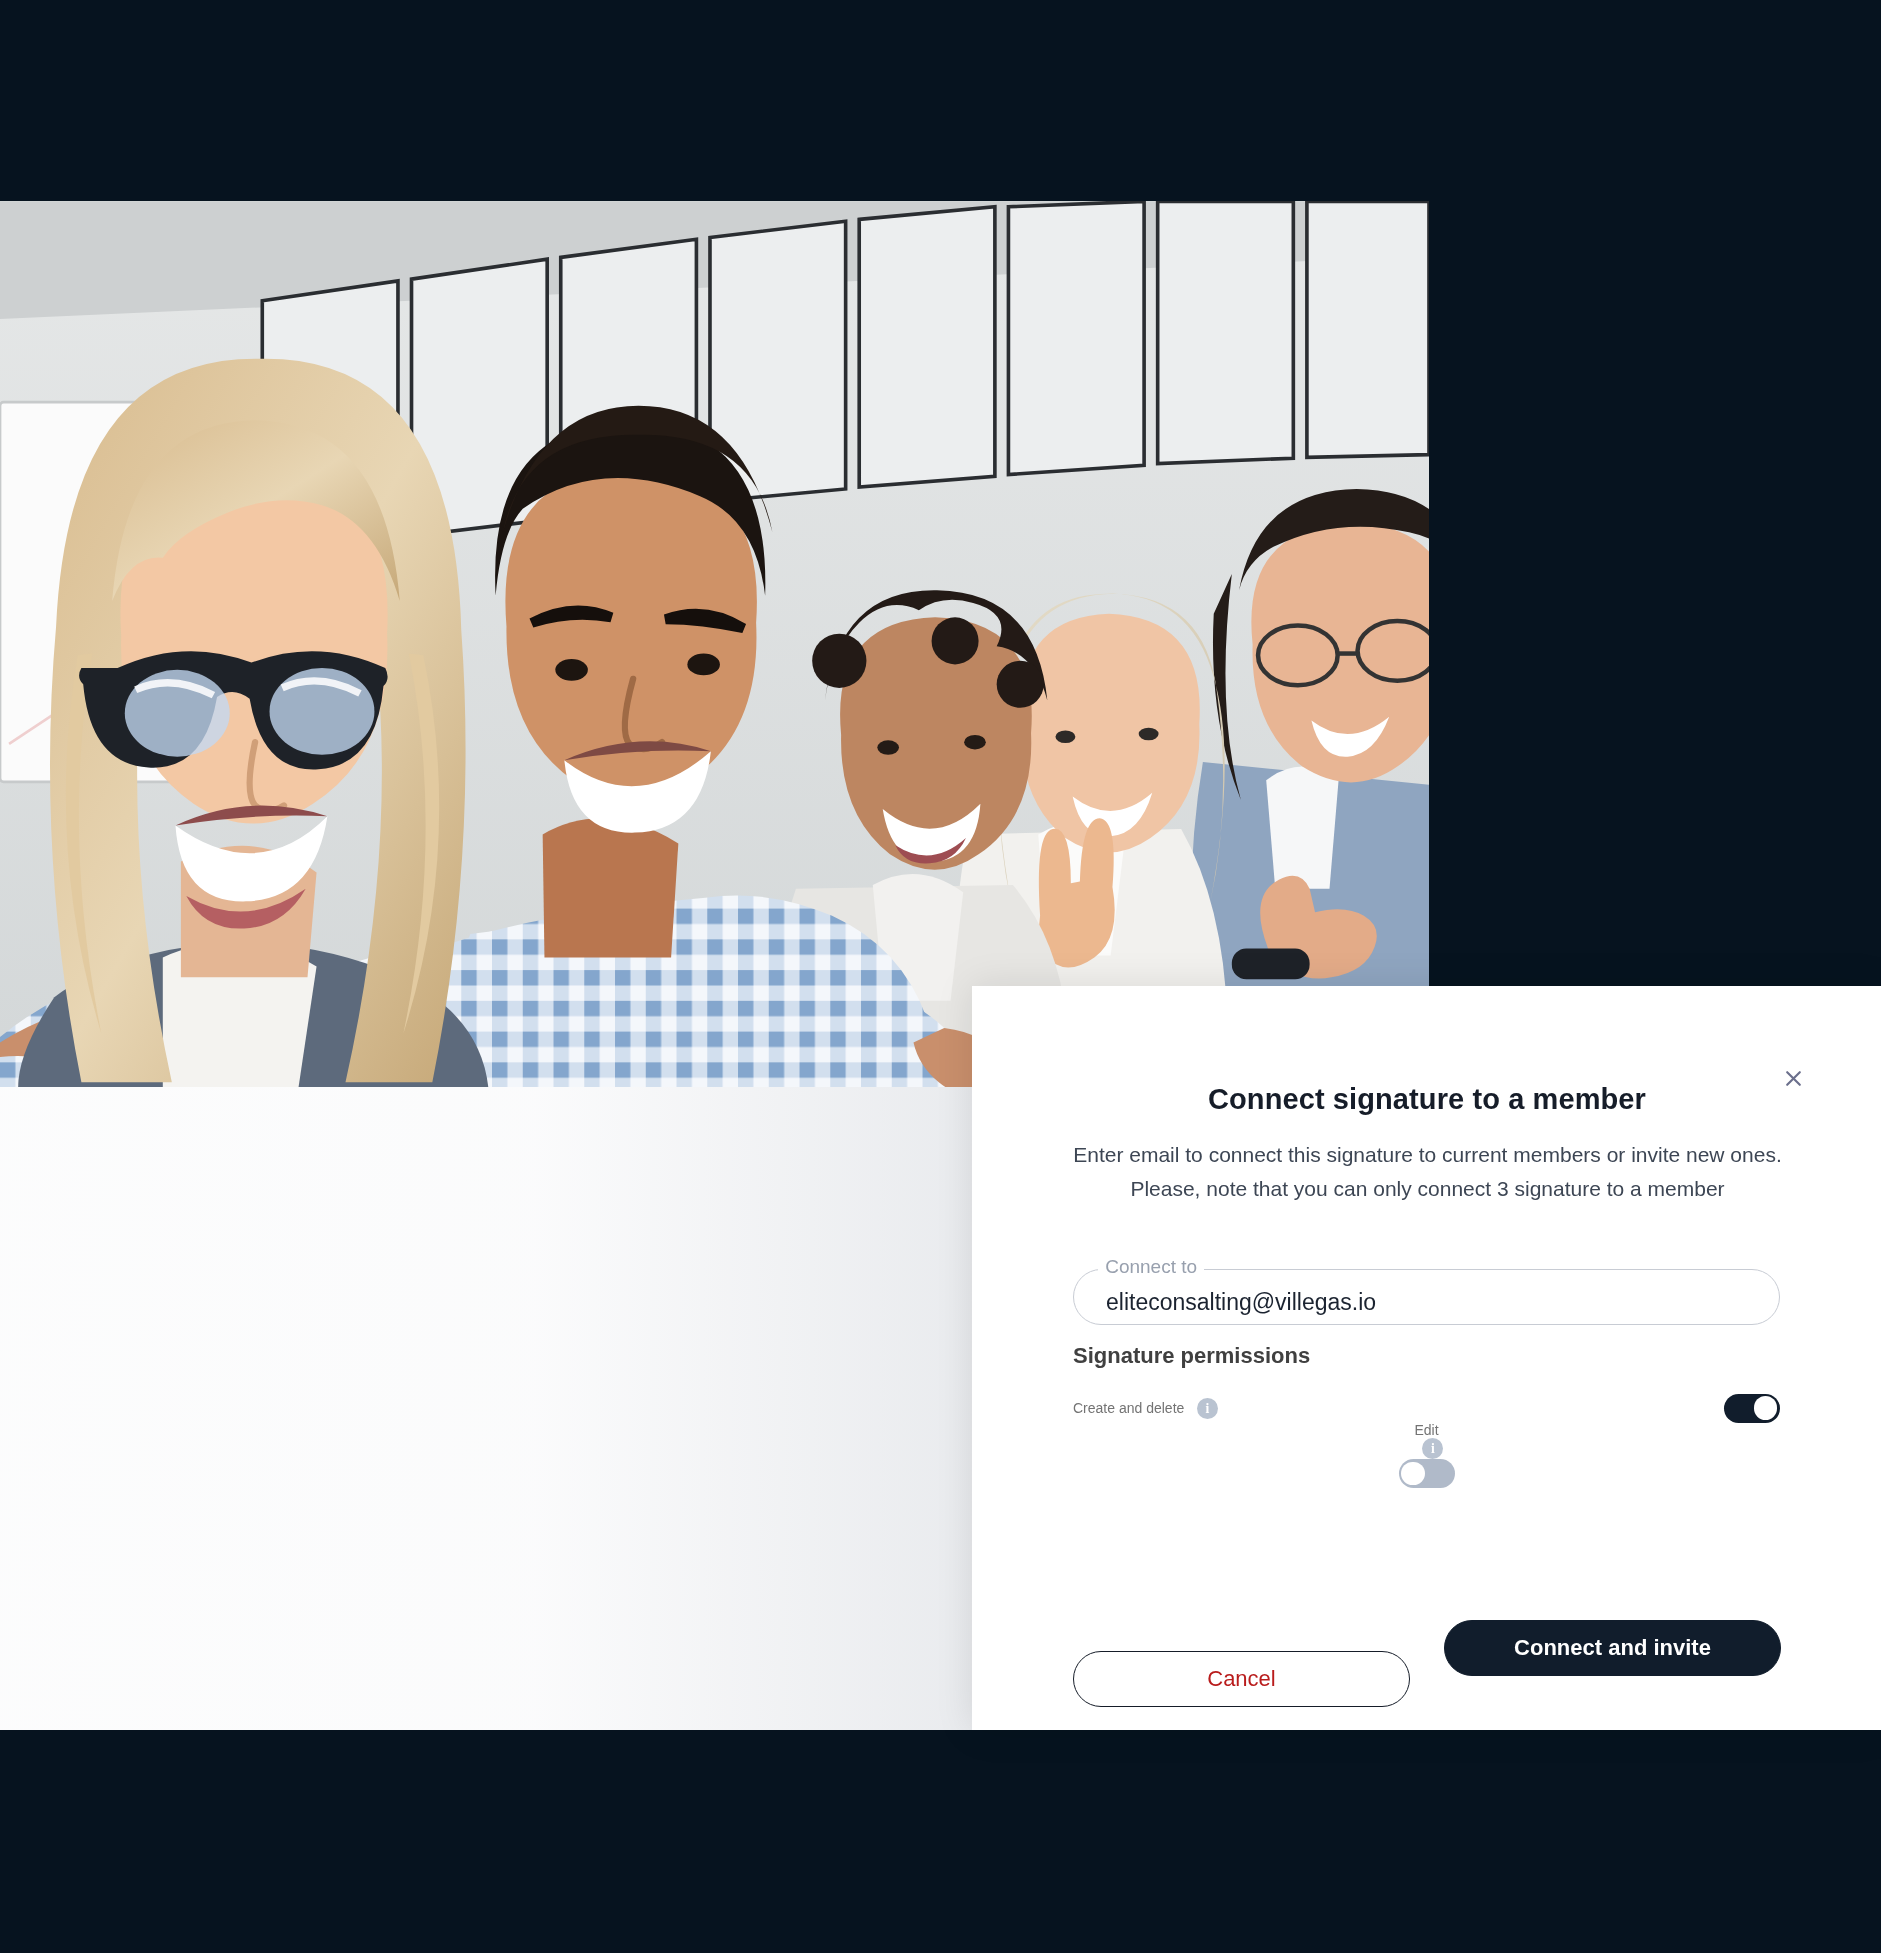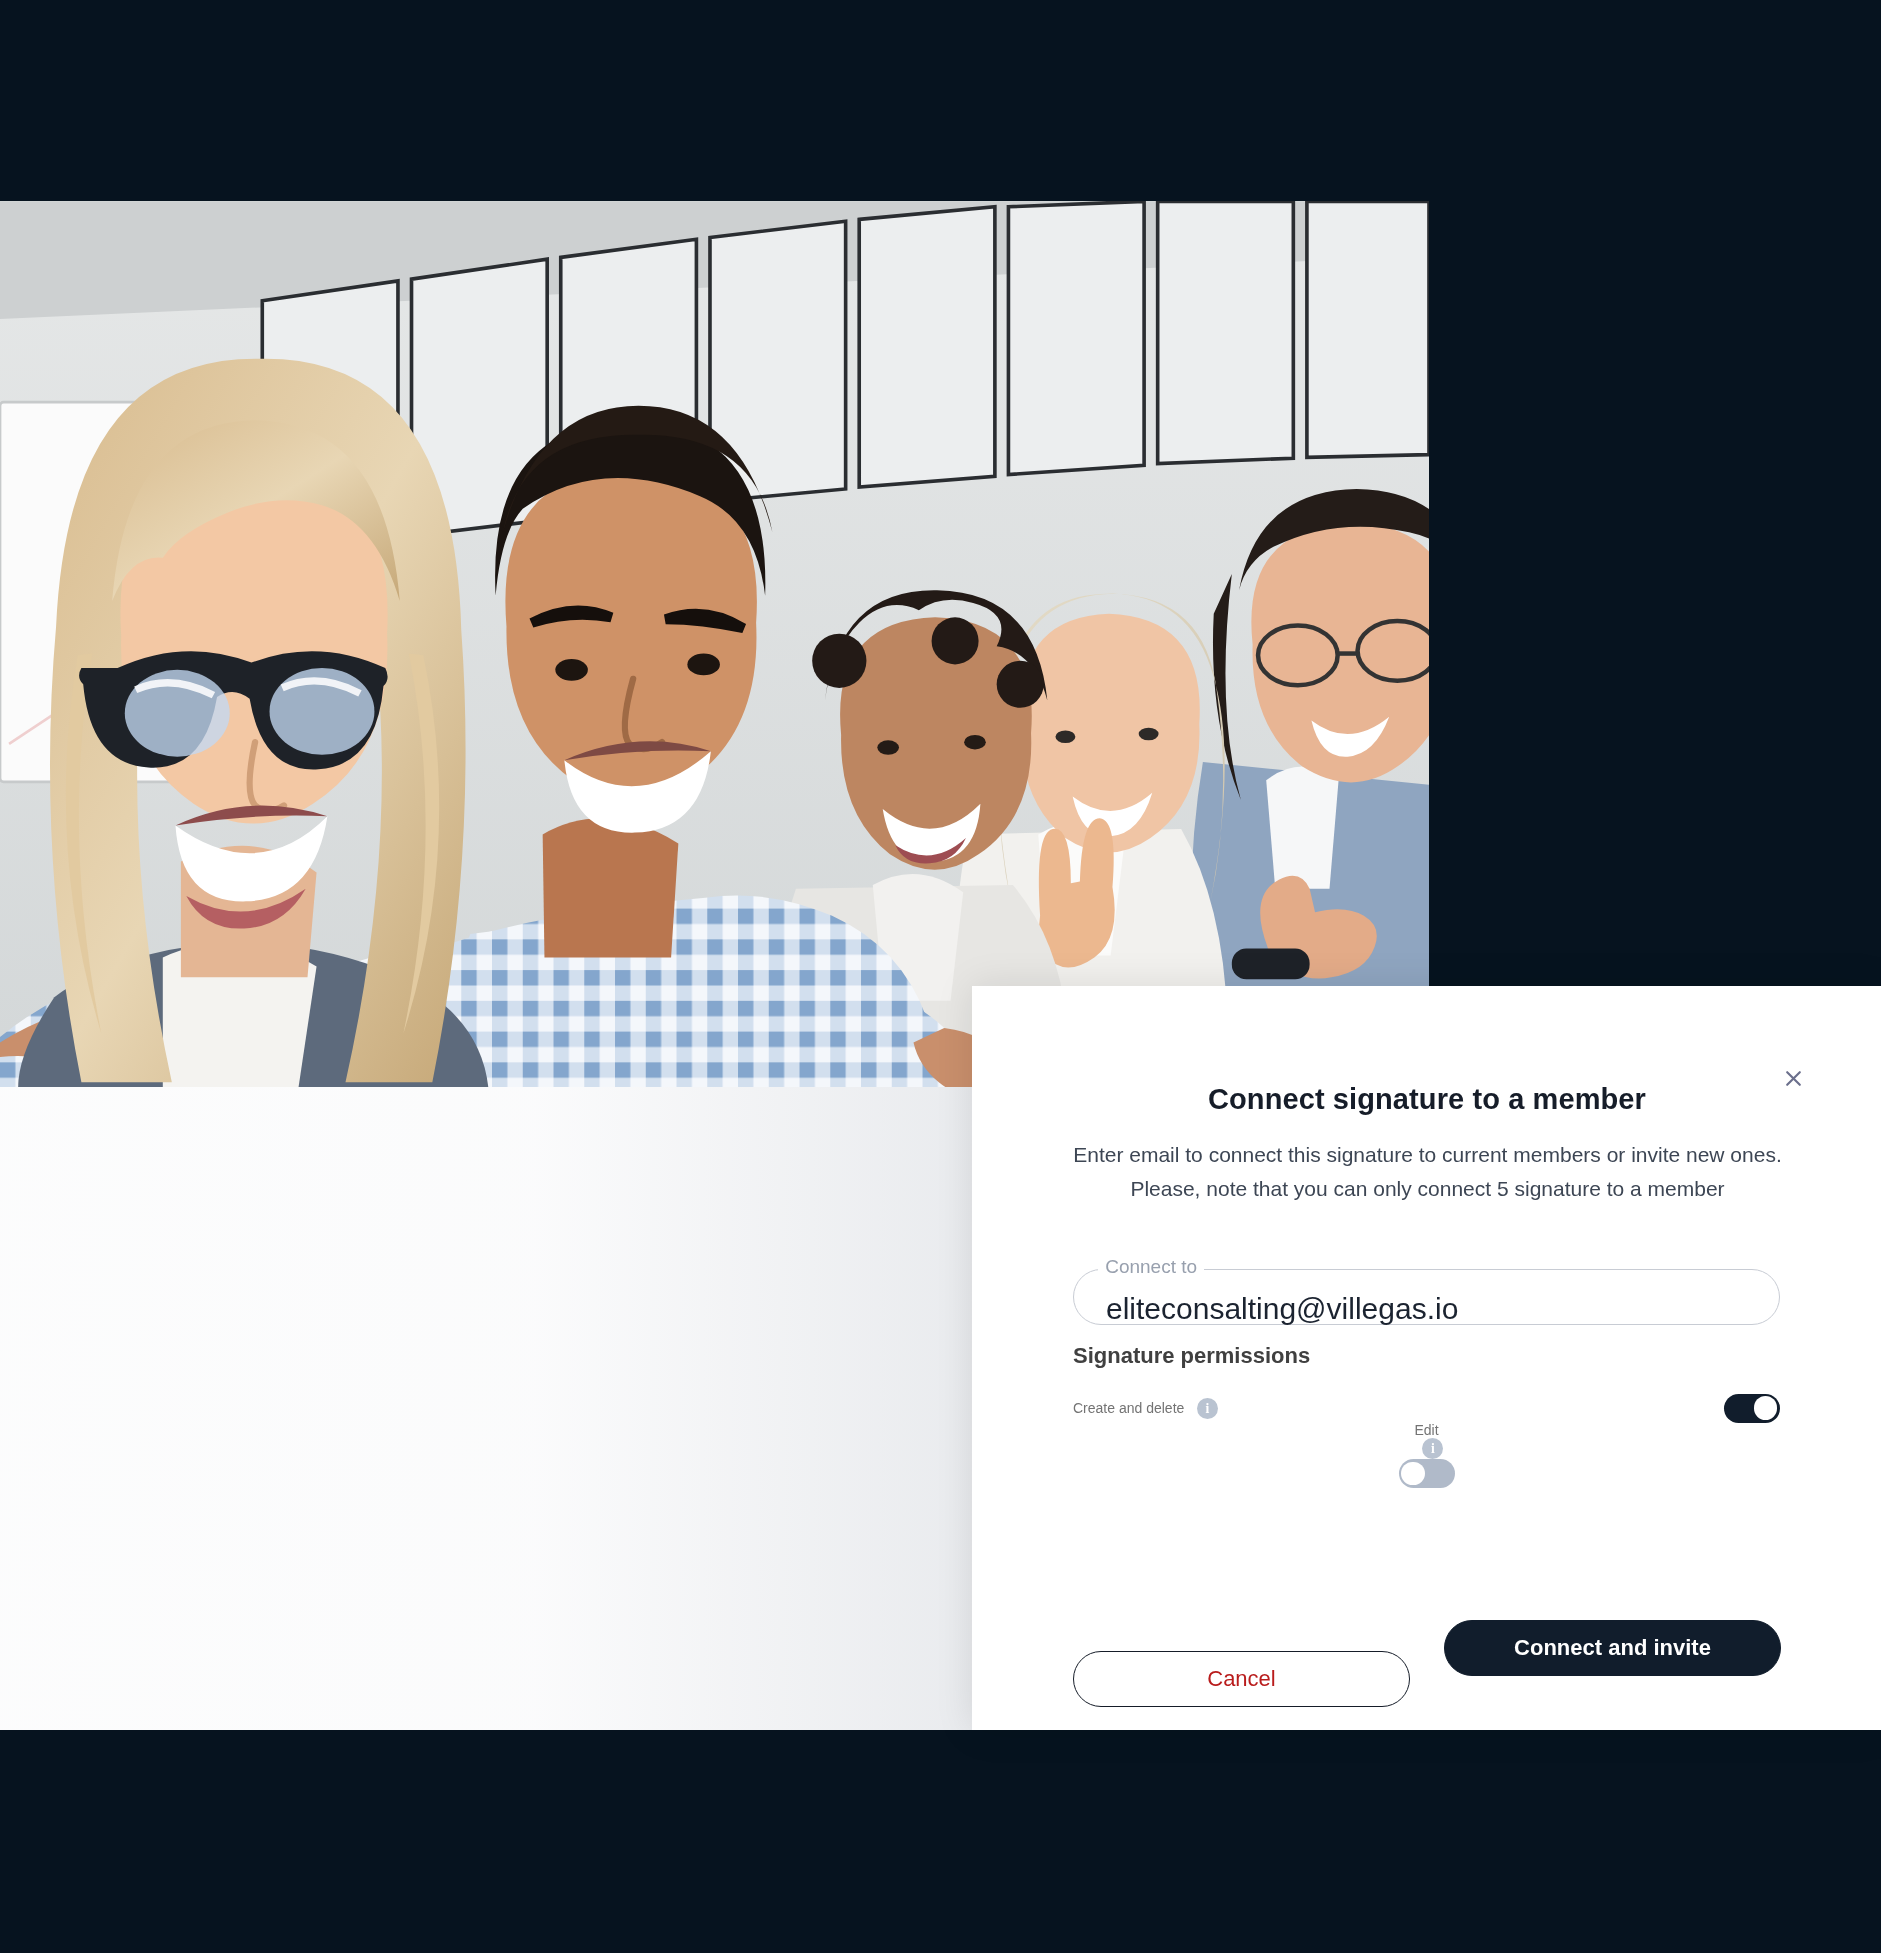--- a/index.html
+++ b/index.html
@@ -121,24 +121,24 @@
     top: -11.8px;
     padding: 0 7.2px;
     background: #ffffff;
     font-size: 19px;
     color: #98a0ae;
     line-height: 1;
   }
   #field-value {
     position: absolute;
     left: 33px;
-    top: 12px;
+    top: 5px;
     height: 56px;
     line-height: 56px;
-    font-size: 30px;
+    font-size: 23px;
     color: #1b2330;
     border: none;
     outline: none;
     background: transparent;
     width: 642px;
     font-family: "Liberation Sans", sans-serif;
   }
 
   
   #perm-title {
@@ -413,21 +413,21 @@
     <button id="modal-close">
       <svg width="27" height="27" viewBox="0 0 30 30" xmlns="http://www.w3.org/2000/svg">
         <g stroke="#6b6f8c" stroke-width="2.4" stroke-linecap="round">
           <path d="M8 8 L22 22"></path>
           <path d="M22 8 L8 22"></path>
         </g>
       </svg>
     </button>
 
     <div id="modal-title">Connect signature to a member</div>
-    <div id="modal-desc">Enter email to connect this signature to current members or invite new ones. Please, note that you can only connect 5 signature to a member</div>
+    <div id="modal-desc">Enter email to connect this signature to current members or invite new ones. Please, note that you can only connect 3 signature to a member</div>
 
     <div id="field-wrap">
       <div id="field-box"></div>
       <span id="field-notch">Connect to</span>
       <input id="field-value" type="text" value="eliteconsalting@villegas.io" style="">
     </div>
 
     <div id="perm-title">Signature permissions</div>
 
     <div class="perm-row" id="perm-row-0">

